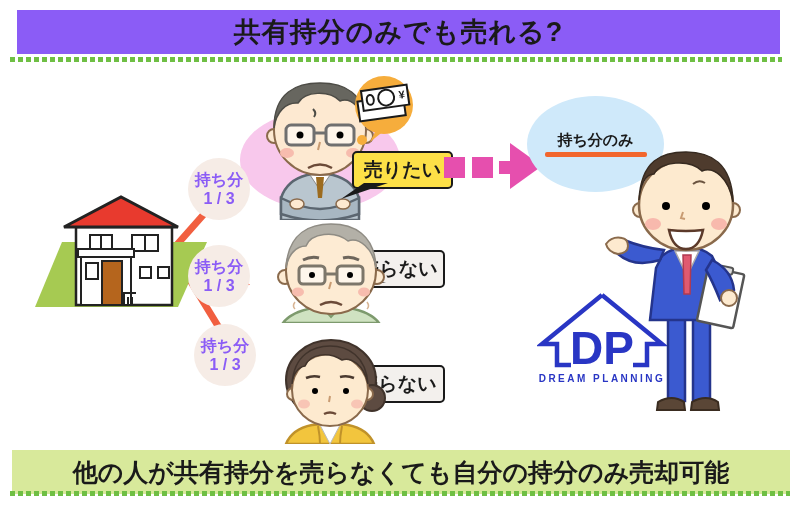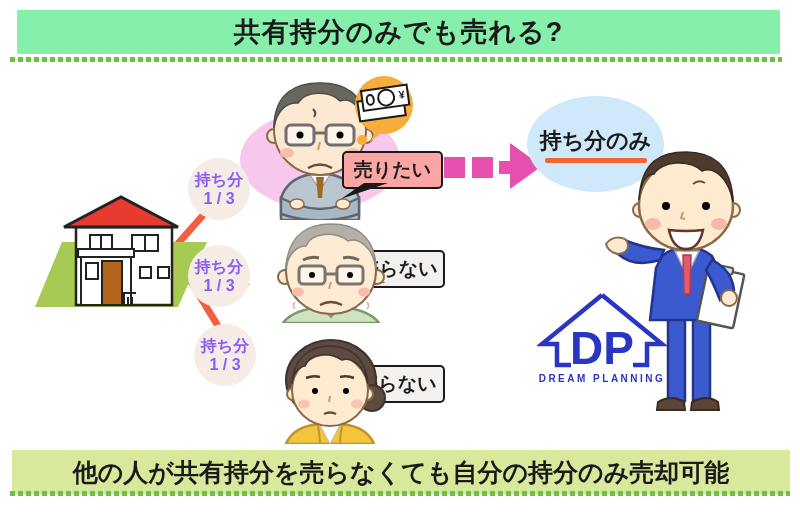--- a/index.html
+++ b/index.html
@@ -1,38 +1,38 @@
 <!DOCTYPE html>
 <html><head>
 <meta charset="utf-8">
 <style>
   html,body{margin:0;padding:0;background:#fff;}
   .stage{position:relative;width:800px;height:514px;background:#fff;overflow:hidden;
          font-family:"Liberation Sans",sans-serif;color:#1a1a1a;}
   .abs{position:absolute;}
   .banner{display:flex;align-items:center;justify-content:center;font-weight:bold;}
-  .top-banner{left:17px;top:10px;width:763px;height:44px;background:#86efac;font-size:27px;letter-spacing:1px;}
+  .top-banner{left:17px;top:10px;width:763px;height:44px;background:#8b5cf6;font-size:27px;letter-spacing:1px;}
   .bottom-banner{left:12px;top:450px;width:778px;height:44px;background:#d8e99b;font-size:25px;}
   .dots{height:5px;background-image:repeating-linear-gradient(90deg,#6fbf44 0,#6fbf44 5px,transparent 5px,transparent 8px);}
   .top-dots{left:10px;top:57px;width:772px;}
   .bottom-dots{left:10px;top:491px;width:780px;}
   .share-circle{width:62px;height:62px;border-radius:50%;background:#f6ece6;
     display:flex;flex-direction:column;align-items:center;justify-content:center;
     color:#8b5cf6;font-weight:bold;font-size:16px;line-height:19px;text-align:center;}
   .c1{left:188px;top:158px;} .c2{left:188px;top:245px;} .c3{left:194px;top:324px;}
   .speech{border:2px solid #1a1a1a;border-radius:5px;display:flex;align-items:center;justify-content:center;
     font-weight:bold;font-size:19px;}
-  .b1{left:342px;top:151px;width:97px;height:34px;background:#fca5a5;}
+  .b1{left:352px;top:151px;width:97px;height:34px;background:#fde047;}
   .b2{left:353px;top:250px;width:88px;height:34px;background:#f3f0ed;}
   .b3{left:351px;top:365px;width:90px;height:34px;background:#f3f0ed;}
   .ellipse{border-radius:50%;}
   .highlight{left:240px;top:110px;width:160px;height:100px;background:#f8c8ec;}
   .result{left:527px;top:96px;width:137px;height:96px;background:#cfe9fa;
     display:flex;flex-direction:column;align-items:center;justify-content:center;}
-  .result .l1{font-size:22px;font-weight:bold;}
+  .result .l1{font-size:15px;font-weight:bold;}
   .result .l2{font-size:26px;font-weight:bold;letter-spacing:1px;}
   .result .underline{width:102px;height:5px;background:#f2662d;border-radius:2px;margin-top:2px;}
   svg{display:block;}
 </style>
 </head>
 <body>
 
 <div class="stage">
 
   <div class="abs banner top-banner">

